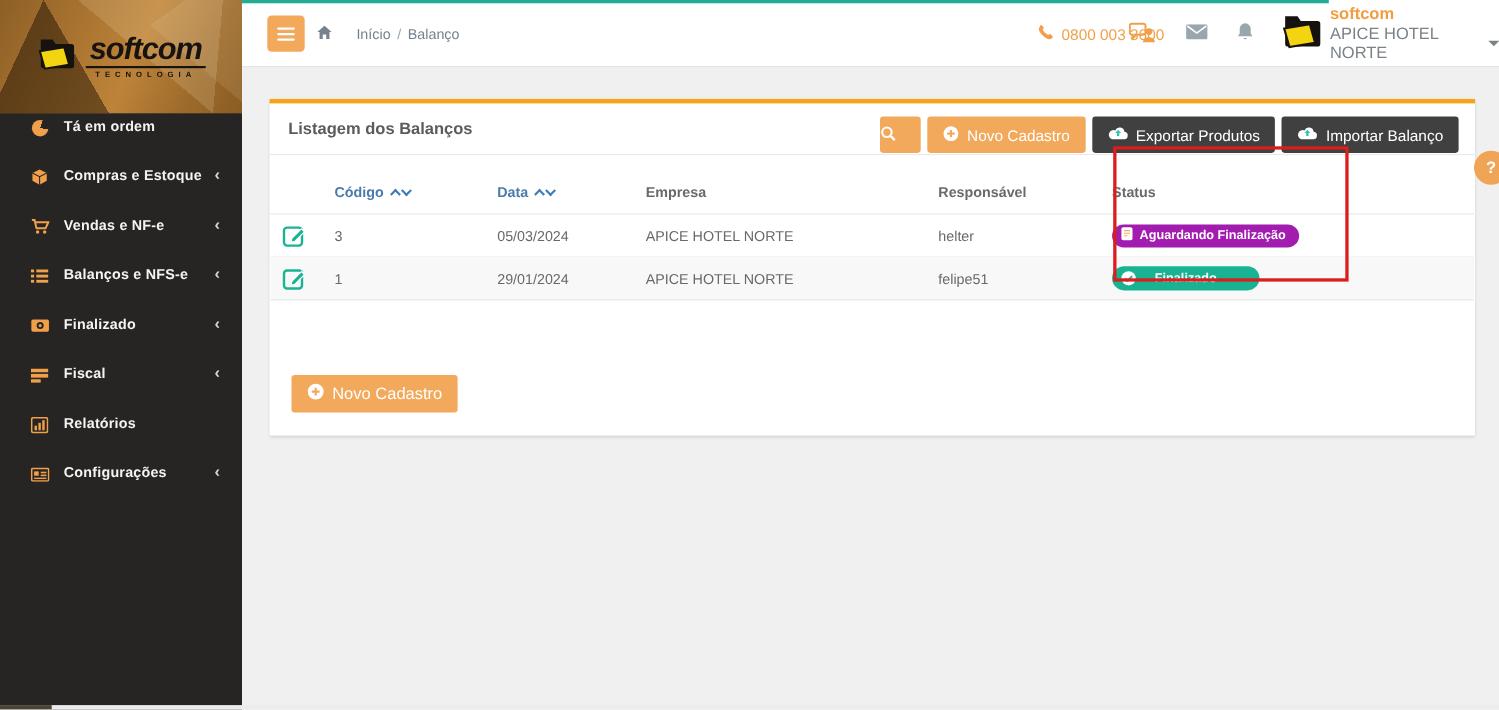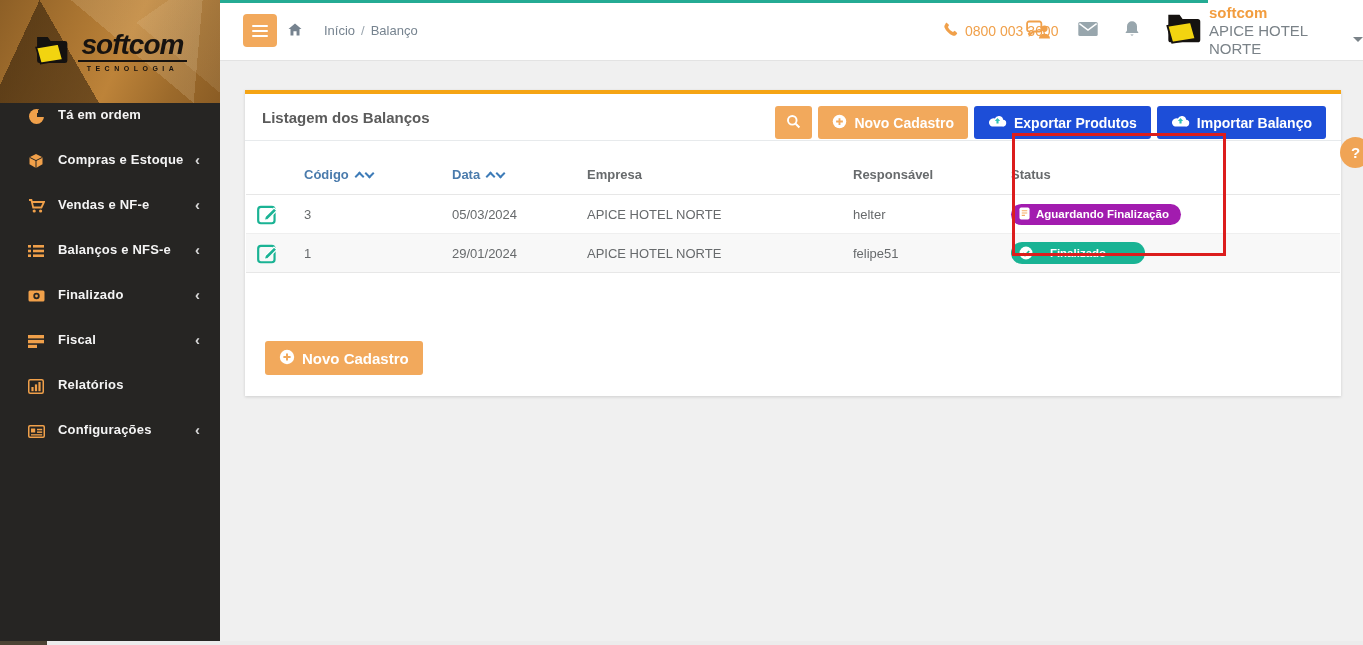--- a/index.html
+++ b/index.html
@@ -68,24 +68,24 @@
   
   .card {
     position:absolute; left:245px; top:75px; width:1096px; height:306px;
     background:#fff; border-top:4px solid #f5a414; box-shadow:0 1px 3px rgba(0,0,0,.14); z-index:3;margin-top:15px;
   }
   .card-header { position:relative; height:47px; border-bottom:1px solid #e7eaec; }
   .card-title { position:absolute; left:17px; top:15px; font-size:15px; font-weight:bold; color:#5b5b5b; }
   .btn-row { position:absolute; right:15px; top:12px; display:flex; gap:6px; }
   .btn {
     height:33px; border:none; border-radius:3px; color:#fff; font-size:14px; font-family:inherit;
-    display:flex; align-items:center; justify-content:center; gap:7px; cursor:pointer; padding:0 14px;font-weight:bold;
+    display:flex; align-items:center; justify-content:flex-start; gap:7px; cursor:pointer; padding:0 14px;
   }
   .btn-orange { background:#f2a95c; }
-  .btn-teal { background:#1d4ed8; }
+  .btn-teal { background:#404040; }
   .btn-red { background:#ea5467; }
   .btn-search { width:37px; padding:0; }
 
   
   .tbl { padding:0 1px; }
   .trow { display:grid; grid-template-columns:58px 148px 135px 266px 158px auto; align-items:center; }
   .t-head { height:54px; align-items:end; padding-bottom:12px; border-bottom:1px solid #e7e7e7; }
   .th { font-size:13px; font-weight:bold; color:#676a6c; }
   .th-sort { color:#4a7bac; display:flex; align-items:center; gap:4px; cursor:pointer; }
   .sort-ics { display:flex; gap:3px; margin-left:3px; }

